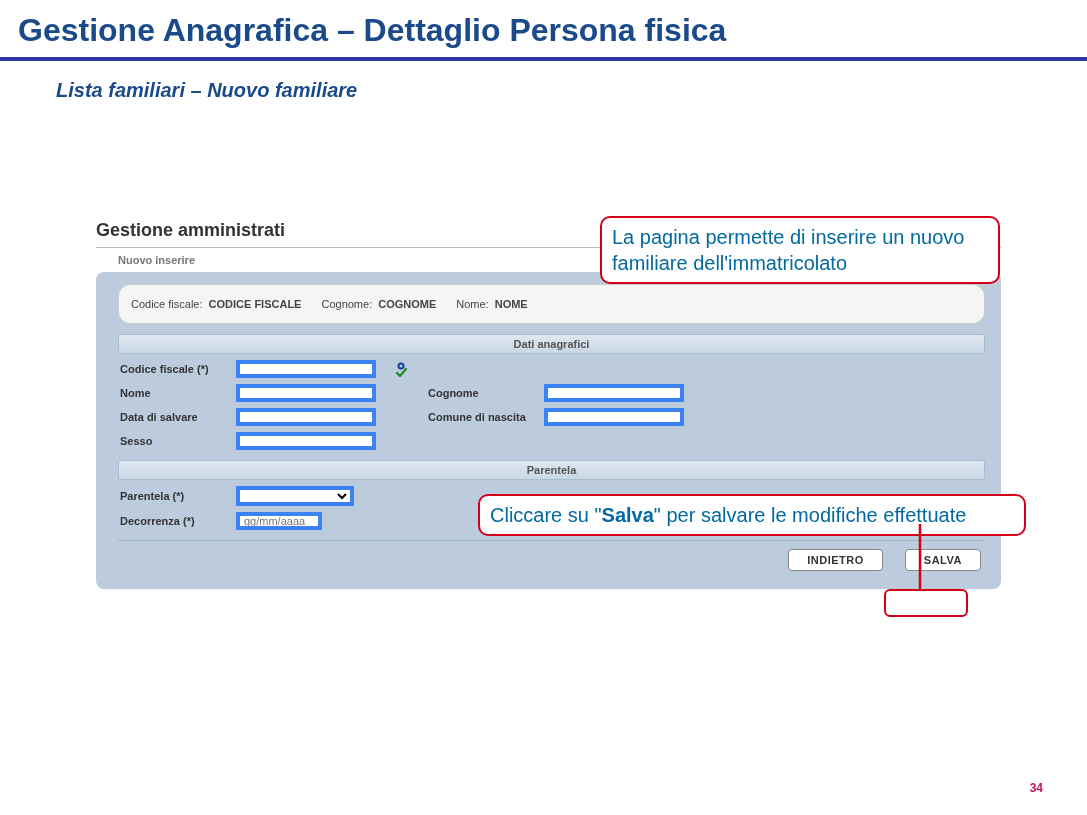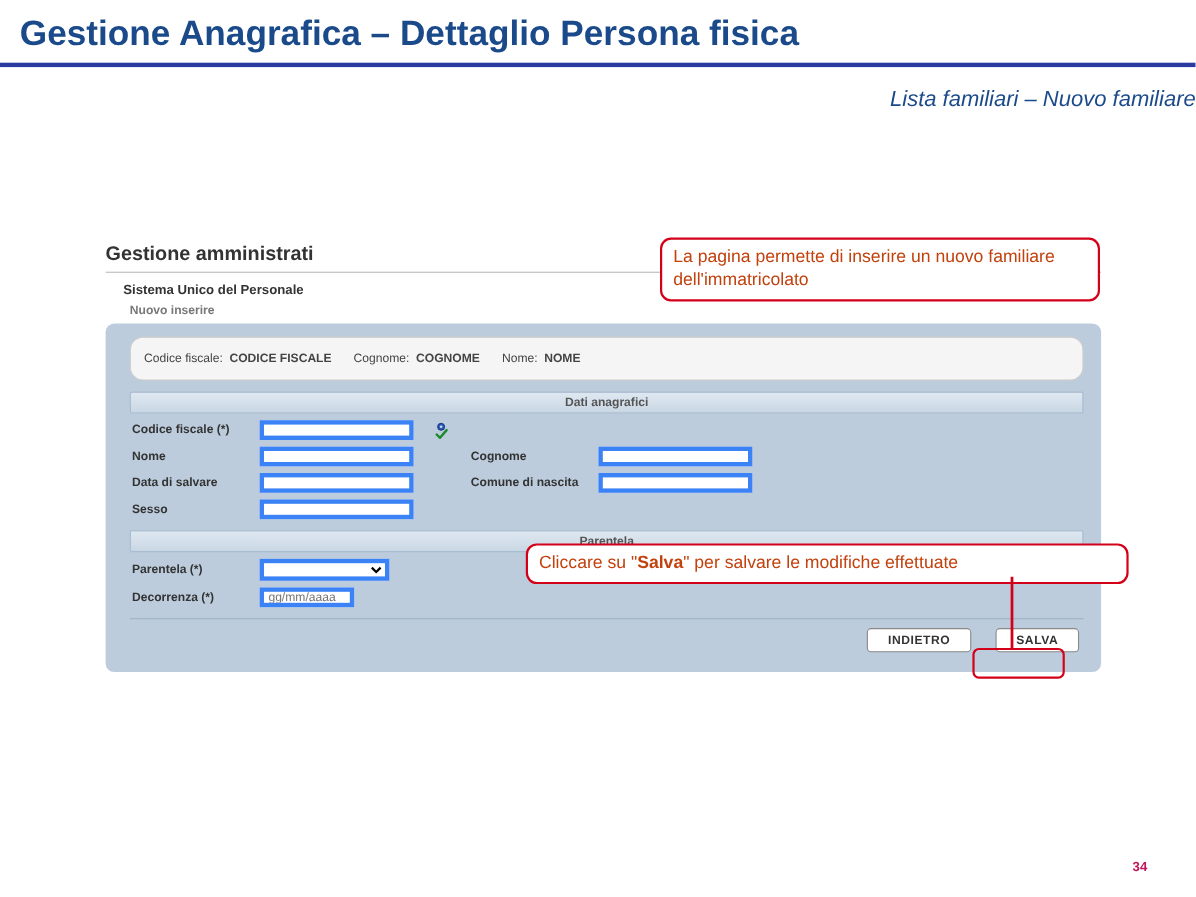--- a/index.html
+++ b/index.html
@@ -18,26 +18,25 @@
     color: #1a4a8a;
     padding: 12px 18px 8px;
   }
   .title-rule {
     height: 4px;
     background: #2a3aa0;
     margin: 0 0 18px 0;
   }
   .subtitle {
     font-size: 20px;
-    font-weight: normal;
+    font-weight: bold;
     font-style: italic;
     color: #1a4a8a;
     padding: 0 0 0 56px;
     margin-bottom: 40px;
-    text-align: right;
   }
   .app-area {
     position: absolute;
     left: 96px;
     top: 220px;
     width: 905px;
   }
   .app-title {
     font-size: 18px;
     font-weight: bold;
@@ -146,22 +145,22 @@
     cursor: pointer;
     letter-spacing: 0.5px;
   }
   
   .callout {
     position: absolute;
     border: 2.5px solid #d4001a;
     border-radius: 10px;
     background: #fff;
     padding: 6px 10px;
-    font-size: 16px;
-    color: #c2410c;
+    font-size: 20px;
+    color: #0369a1;
     line-height: 1.3;
   }
   .callout-top {
     left: 600px;
     top: 216px;
     width: 400px;
   }
   .callout-mid {
     left: 478px;
     top: 494px;
@@ -188,21 +187,20 @@
 </head>
 <body>
 
 <div class="slide-title">Gestione Anagrafica – Dettaglio Persona fisica</div>
 <div class="title-rule"></div>
 <div class="subtitle">Lista familiari – Nuovo familiare</div>
 
 <div class="app-area">
   <div class="app-title">Gestione amministrati</div>
   <hr class="app-hr">
-  <div class="sys-label">Sistema Unico del Personale</div>
   <div class="page-label">Nuovo inserire</div>
 
   <div class="form-panel">
 
     <div class="summary-bar">
       <span class="lbl">Codice fiscale:</span>
       <span class="val">CODICE FISCALE</span>
       <span class="lbl">Cognome:</span>
       <span class="val">COGNOME</span>
       <span class="lbl">Nome:</span>

